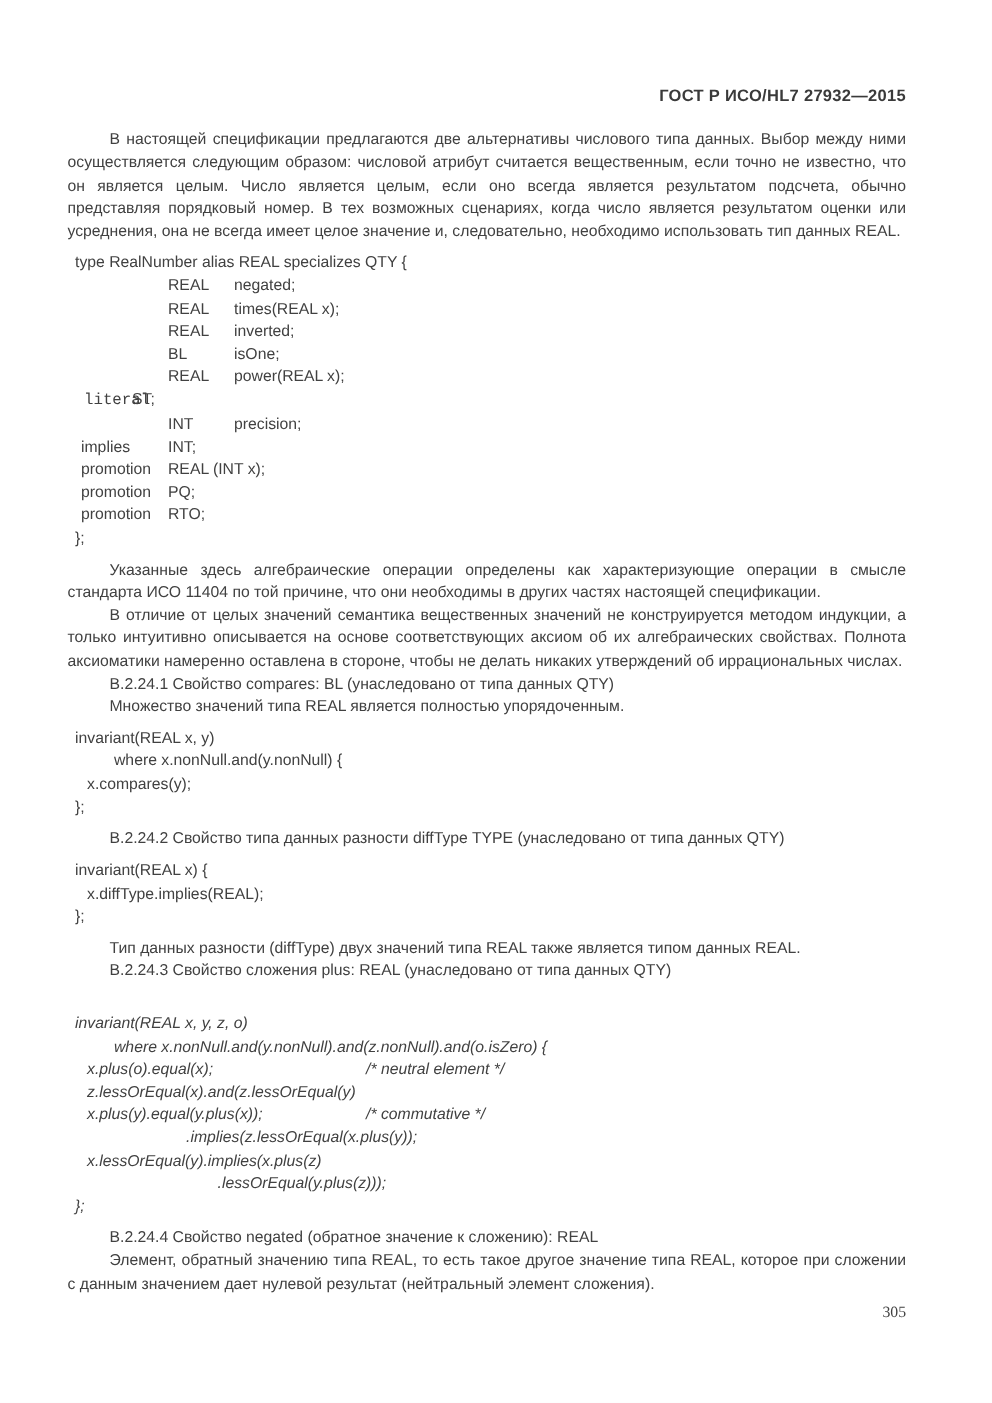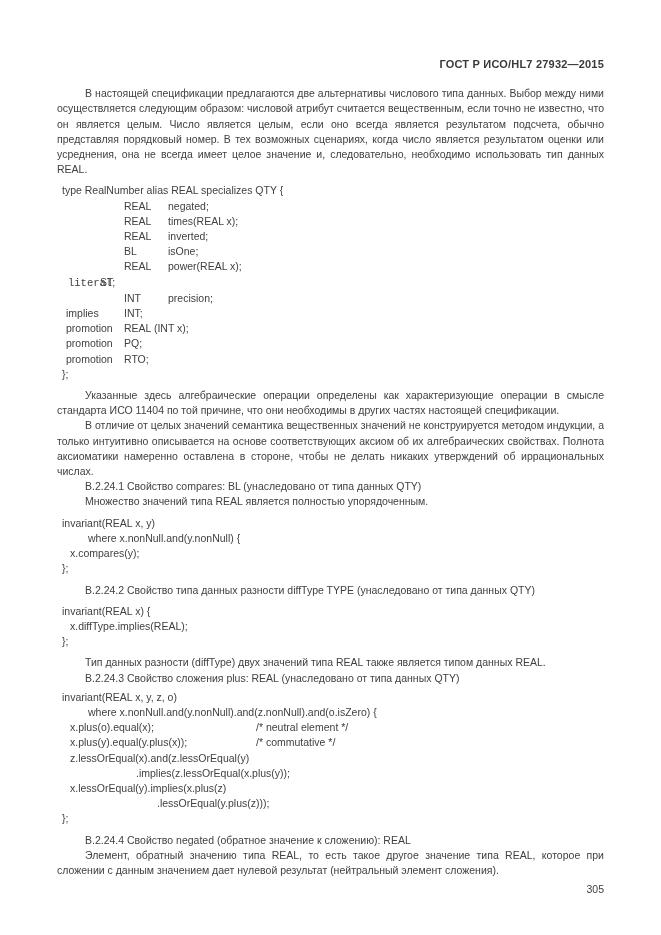--- a/index.html
+++ b/index.html
@@ -5,54 +5,55 @@
   html, body { margin:0; padding:0; background:#fdfdfd; }
   .page {
     position:relative;
     width:661px; height:935px;
     box-sizing:border-box;
     background:#ffffff;
     color:#414141;
     font-family:"Liberation Sans", sans-serif;
     font-size:10.5px;
     line-height:15.2px;
-    padding:57px 57px 0 57px;
+    padding:57px 57px 0 45px;
     overflow:hidden;
   }
   .hdr {
     text-align:right;
     font-weight:bold;
     font-size:11px;
     letter-spacing:0.2px;
     color:#3a3a3a;
     margin:0 0 14px 0;
   }
   .para {
     margin:0;
     text-align:justify;
     text-indent:28px;
   }
   .code { margin:6px 0 6px 5px; }
-  .code.mt { margin-top:4px; }
+  .code.mt { margin-top:20px;font-style:italic; }
   .cl { white-space:pre; }
   .ind1 { padding-left:8px; }
   .ind2 { padding-left:26px; }
   .ind3 { padding-left:74px; }
   .ind4 { padding-left:95px; }
   .mem  { padding-left:62px; }
   .ct   { display:inline-block; width:44px; }
   .lit  { padding-left:6px; }
   .cklit{ display:inline-block; width:32px;font-family:Liberation Mono, monospace; }
   .kwrow{ padding-left:4px; }
   .ck   { display:inline-block; width:58px; }
   .cseg { display:inline-block; min-width:186px; }
   .pageno {
     text-align:right;
     margin-top:4px;
     font-size:10.5px;
+    font-family:Liberation Serif, serif;
   }
 </style>
 </head>
 <body>
 
 <div class="page">
 
   <div class="hdr">ГОСТ Р ИСО/HL7 27932—2015</div>
 
   <p class="para">В настоящей спецификации предлагаются две альтернативы числового типа данных. Выбор между ними осуществляется следующим образом: числовой атрибут считается вещественным, если точно не известно, что он является целым. Число является целым, если оно всегда является результатом подсчета, обычно представляя порядковый номер. В тех возможных сценариях, когда число является результатом оценки или усреднения, она не всегда имеет целое значение и, следовательно, необходимо использовать тип данных REAL.</p>
@@ -93,22 +94,22 @@
     <div class="cl">};</div>
   </div>
 
   <p class="para">Тип данных разности (diffType) двух значений типа REAL также является типом данных REAL.</p>
   <p class="para">В.2.24.3 Свойство сложения plus: REAL (унаследовано от типа данных QTY)</p>
 
   <div class="code mt">
     <div class="cl">invariant(REAL x, y, z, o)</div>
     <div class="cl ind2">where x.nonNull.and(y.nonNull).and(z.nonNull).and(o.isZero) {</div>
     <div class="cl ind1"><span class="cseg">x.plus(o).equal(x);</span><span>/* neutral element */</span></div>
+    <div class="cl ind1">z.lessOrEqual(x).and(z.lessOrEqual(y)</div>
     <div class="cl ind1"><span class="cseg">x.plus(y).equal(y.plus(x));</span><span>/* commutative */</span></div>
-    <div class="cl ind1">z.lessOrEqual(x).and(z.lessOrEqual(y)</div>
     <div class="cl ind3">.implies(z.lessOrEqual(x.plus(y));</div>
     <div class="cl ind1">x.lessOrEqual(y).implies(x.plus(z)</div>
     <div class="cl ind4">.lessOrEqual(y.plus(z)));</div>
     <div class="cl">};</div>
   </div>
 
   <p class="para">В.2.24.4 Свойство negated (обратное значение к сложению): REAL</p>
   <p class="para">Элемент, обратный значению типа REAL, то есть такое другое значение типа REAL, которое при сложении с данным значением дает нулевой результат (нейтральный элемент сложения).</p>
 
   <div class="pageno">305</div>

